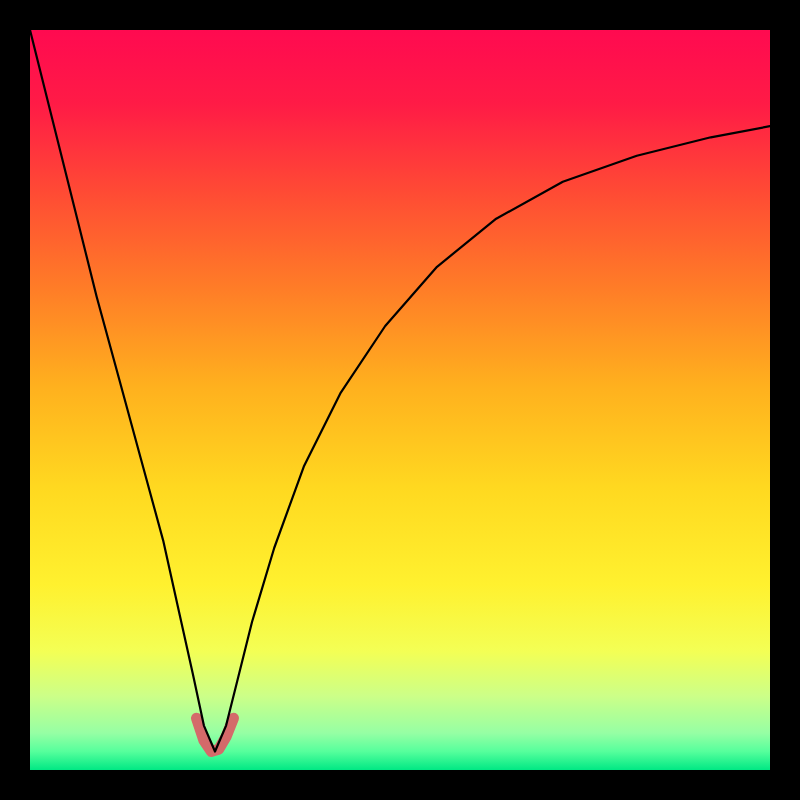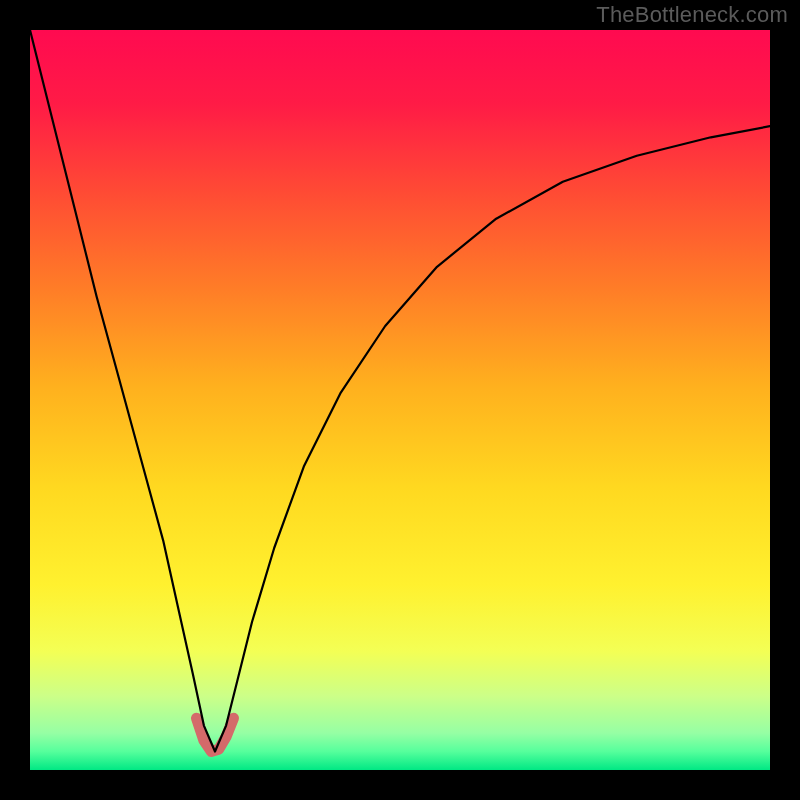--- a/index.html
+++ b/index.html
@@ -50,21 +50,20 @@
     font-weight: 500;
     letter-spacing: 0.2px;
     user-select: none;
   }
 </style>
 </head>
 <body>
 
 <div class="frame">
 
-  <div class="watermark">TheBottleneck.com</div>
 
   <div class="plot">
 
     <svg class="gradient" viewBox="0 0 740 740" preserveAspectRatio="none">
       <defs>
         <linearGradient id="bg-grad" x1="0" y1="0" x2="0" y2="1">
             <stop offset="0%" stop-color="#ff0a50"></stop>
             <stop offset="10%" stop-color="#ff1b46"></stop>
             <stop offset="22%" stop-color="#ff4b34"></stop>
             <stop offset="35%" stop-color="#ff7d27"></stop>

